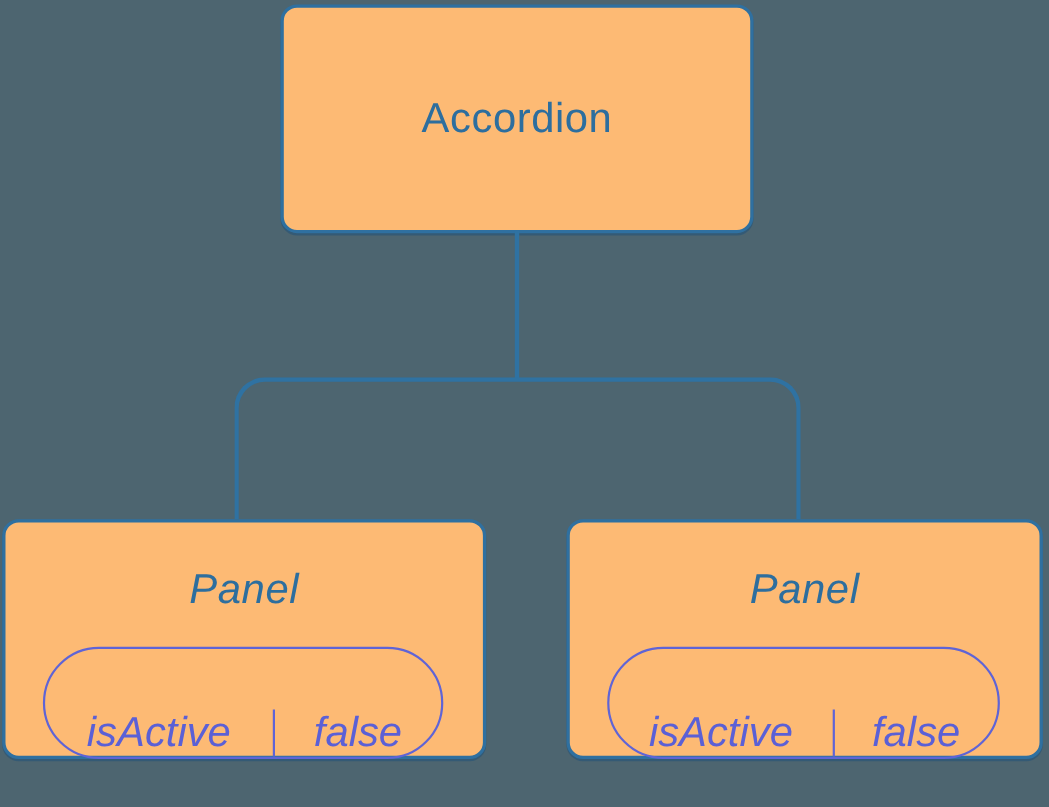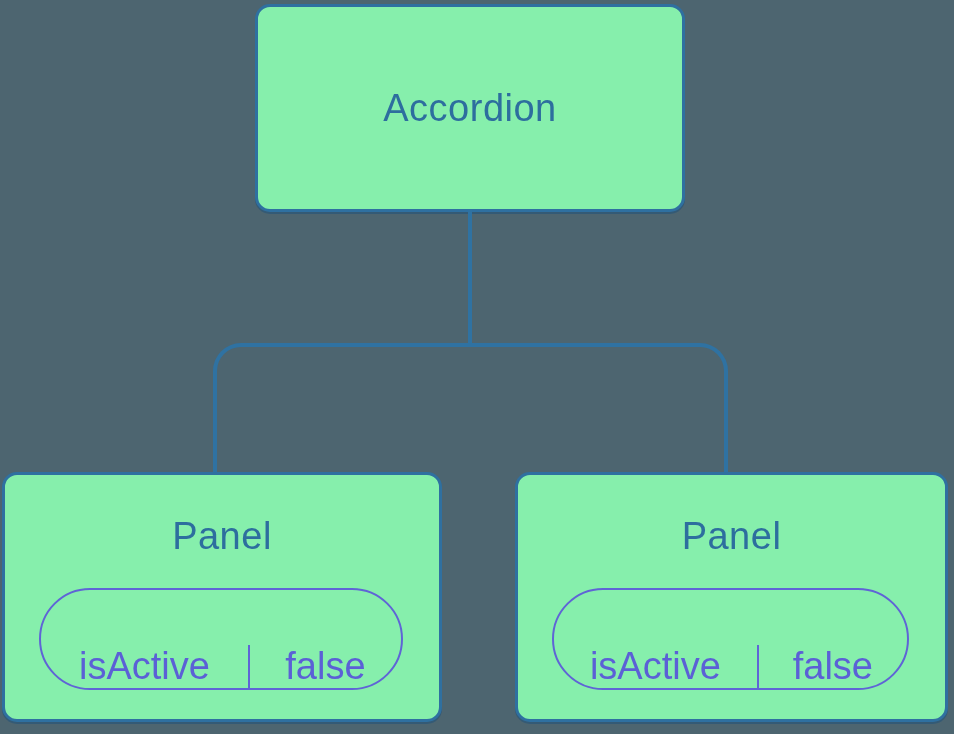--- a/index.html
+++ b/index.html
@@ -5,21 +5,21 @@
   html, body { margin: 0; padding: 0; }
   body {
     width: 954px; height: 734px;
     position: relative;
     background: #4D6570;
     font-family: "Liberation Sans", sans-serif;
     overflow: hidden;
   }
   .node-box {
     position: absolute;
-    background: #86efac;
+    background: #fdba74;
     border: 3px solid #2F70A0;
     border-radius: 15px;
     box-shadow: 0 2px 0 rgba(32, 82, 122, 0.55);
     box-sizing: border-box;
   }
   .node-label {
     color: #2D6E9E;
     font-size: 38px;
     font-weight: 500;
     letter-spacing: 0.5px;
@@ -39,21 +39,22 @@
     position: absolute;
     left: 213px; top: 343px;
     width: 515px; height: 129px;
     border: 4px solid #2F72A2;
     border-bottom: none;
     border-radius: 28px 28px 0 0;
     box-sizing: border-box;
   }
   .panel-box {
     top: 472px;
-    height: 250px;
+    height: 218px;
+    font-style: italic;
   }
   #panel-left  { left: 2px;   width: 440px; }
   #panel-right { left: 515px; width: 433px; }
   .panel-title {
     position: absolute;
     left: 0; right: 0; top: 40px;
     text-align: center;
   }
   .state-pill {
     position: absolute;

